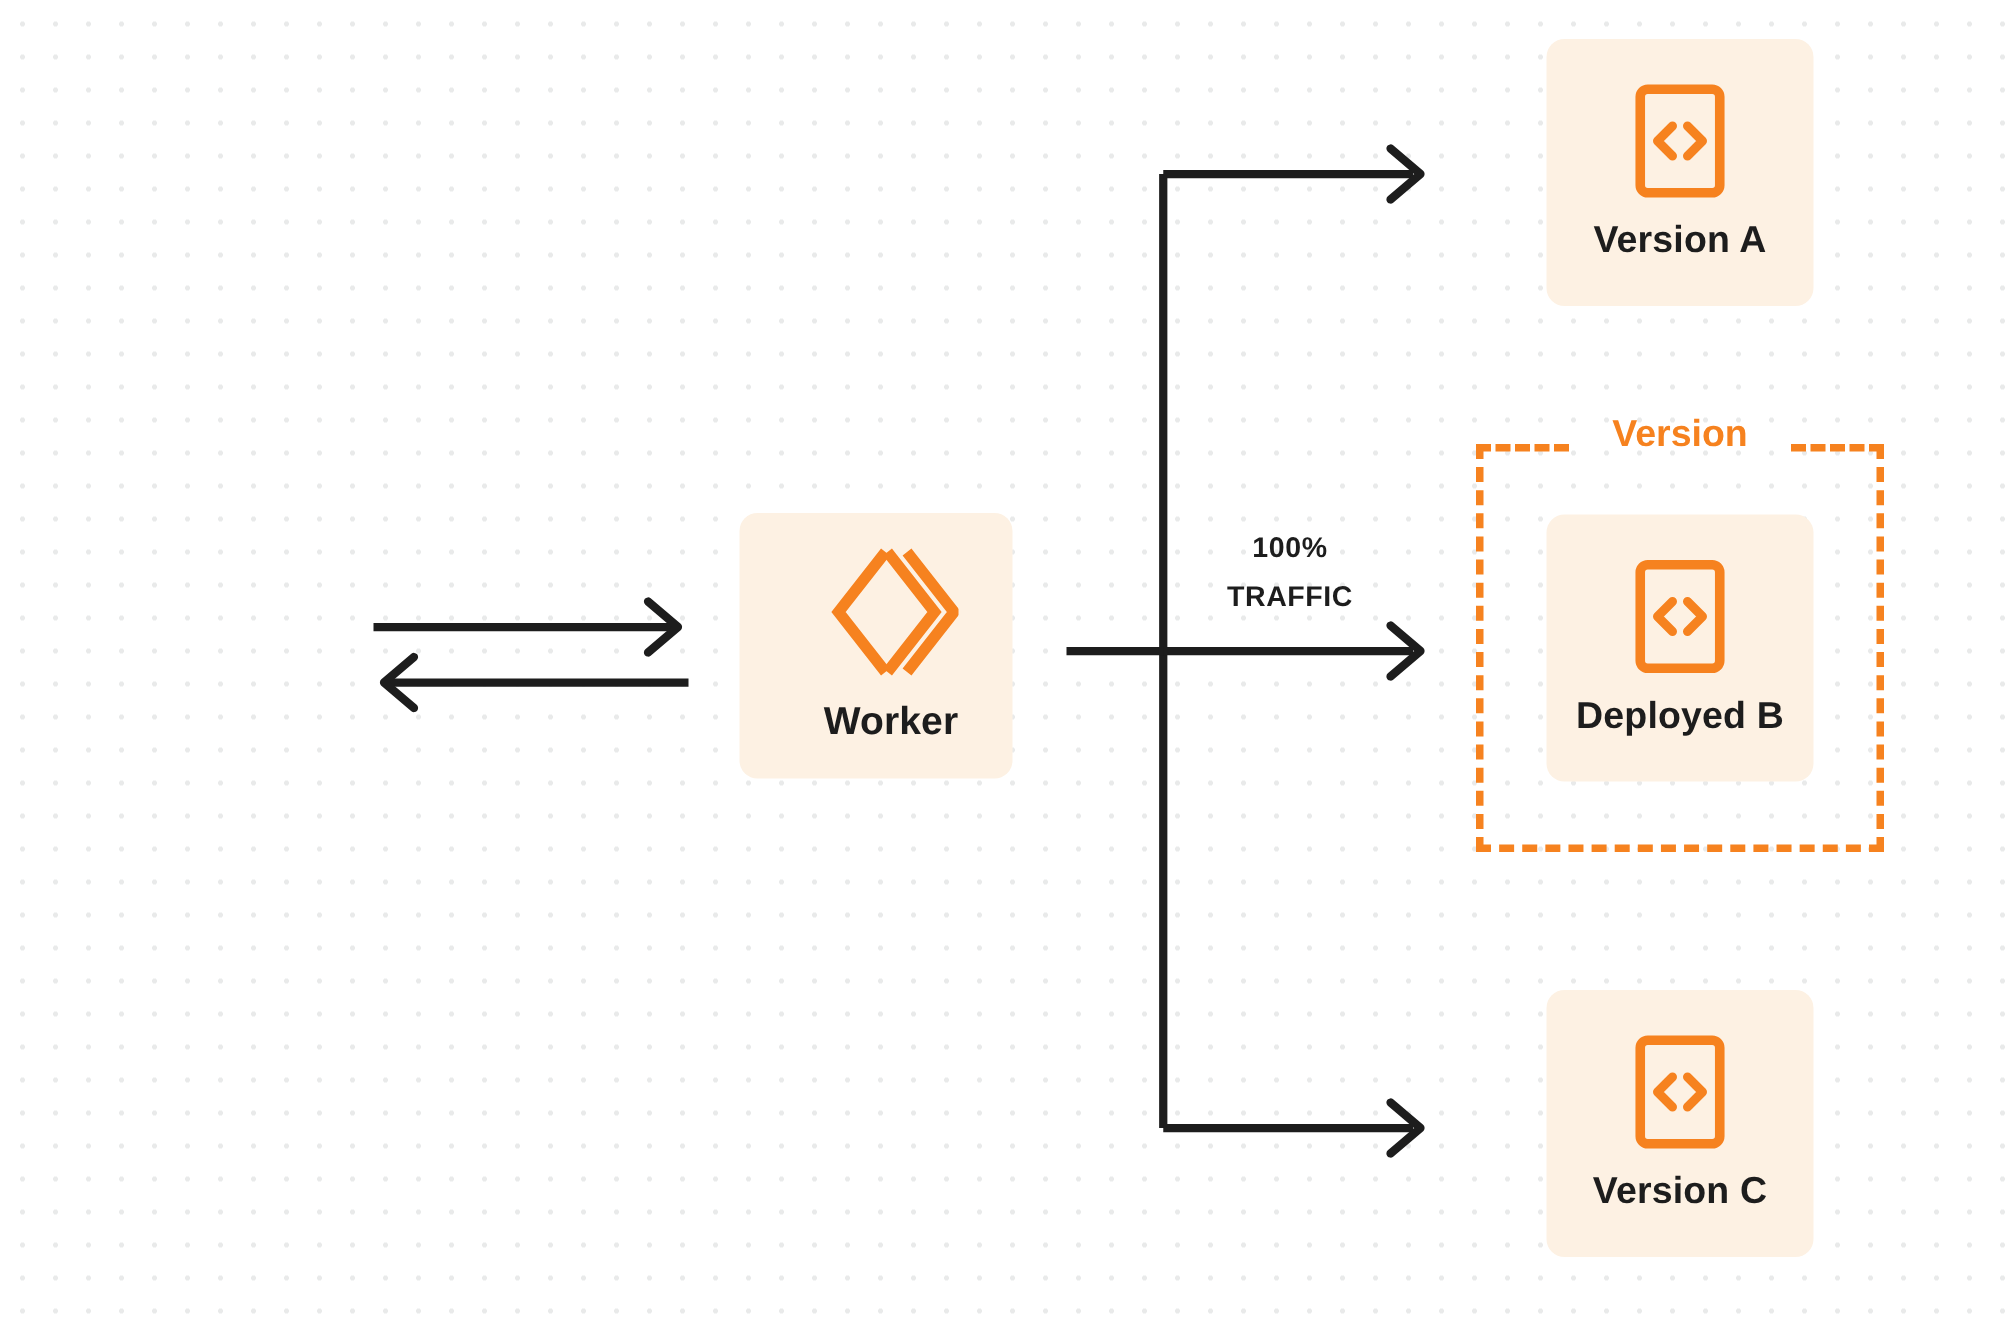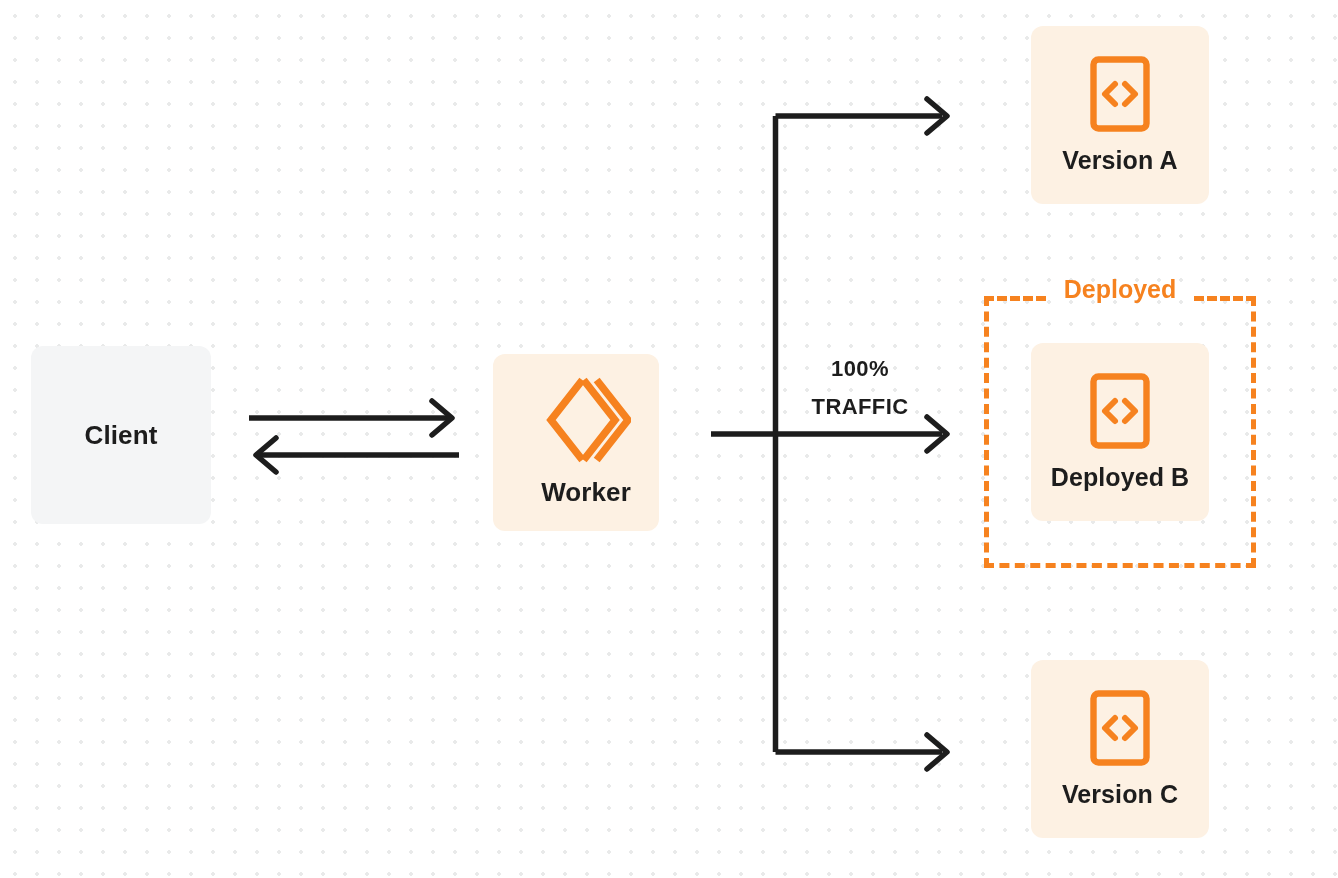--- a/index.html
+++ b/index.html
@@ -42,22 +42,22 @@
     top: 346px;
     width: 180px;
     height: 178px;
     background: #f4f5f6;
   }
   #client-node .node-label { font-size: 26px; }
 
   
   #worker-node {
     left: 493px;
-    top: 354px;
-    width: 166px;
+    top: 342px;
+    width: 182px;
     height: 177px;
     background: #fdf1e3;
     padding-left: 20px;
   }
   #worker-node .node-label { font-size: 26px; margin-top: 14px; }
 
   
   .version-node {
     width: 178px;
     height: 178px;
@@ -123,35 +123,32 @@
     pointer-events: none;
   }
 
   
   #traffic-label {
     position: absolute;
     left: 790px;
     top: 350px;
     width: 140px;
     text-align: center;
-    font-size: 22px;
+    font-size: 19px;
     font-weight: bold;
     color: #1d1d1d;
     line-height: 1.72;
     letter-spacing: .4px;
   }
 </style>
 </head>
 <body>
 
 <div id="canvas">
 
-  <div class="node" id="client-node">
-    <span class="node-label">Client</span>
-  </div>
 
   <div class="node" id="worker-node">
     <span class="icon-holder">
       <svg width="90" height="86" viewBox="0 0 90 86" xmlns="http://www.w3.org/2000/svg">
         <g fill="none" stroke="#F6821F" stroke-width="7.5" stroke-linecap="square" stroke-linejoin="miter">
           <polyline points="39,6 10,43 39,80"></polyline>
           <polyline points="45,6 74,43 45,80"></polyline>
           <polyline points="58,6 87,43 58,80"></polyline>
         </g>
       </svg>
@@ -191,21 +188,21 @@
     </span>
     <span class="node-label">Version C</span>
   </div>
 
   <div id="deployed-frame">
     <span class="edge edge-top-left"></span>
     <span class="edge edge-top-right"></span>
     <span class="edge edge-left"></span>
     <span class="edge edge-right"></span>
     <span class="edge edge-bottom"></span>
-    <span id="deployed-label">Deployed</span>
+    <span id="deployed-label">Version</span>
   </div>
 
   <svg id="wires" viewBox="0 0 1338 878" xmlns="http://www.w3.org/2000/svg">
     <g fill="none" stroke="#1D1D1D" stroke-width="5.5" stroke-linecap="butt" stroke-linejoin="round">
 
       <g>
         <line x1="249" y1="418" x2="449" y2="418"></line>
         <polyline points="432,401 452,418 432,435" stroke-linecap="round"></polyline>
       </g>
 

